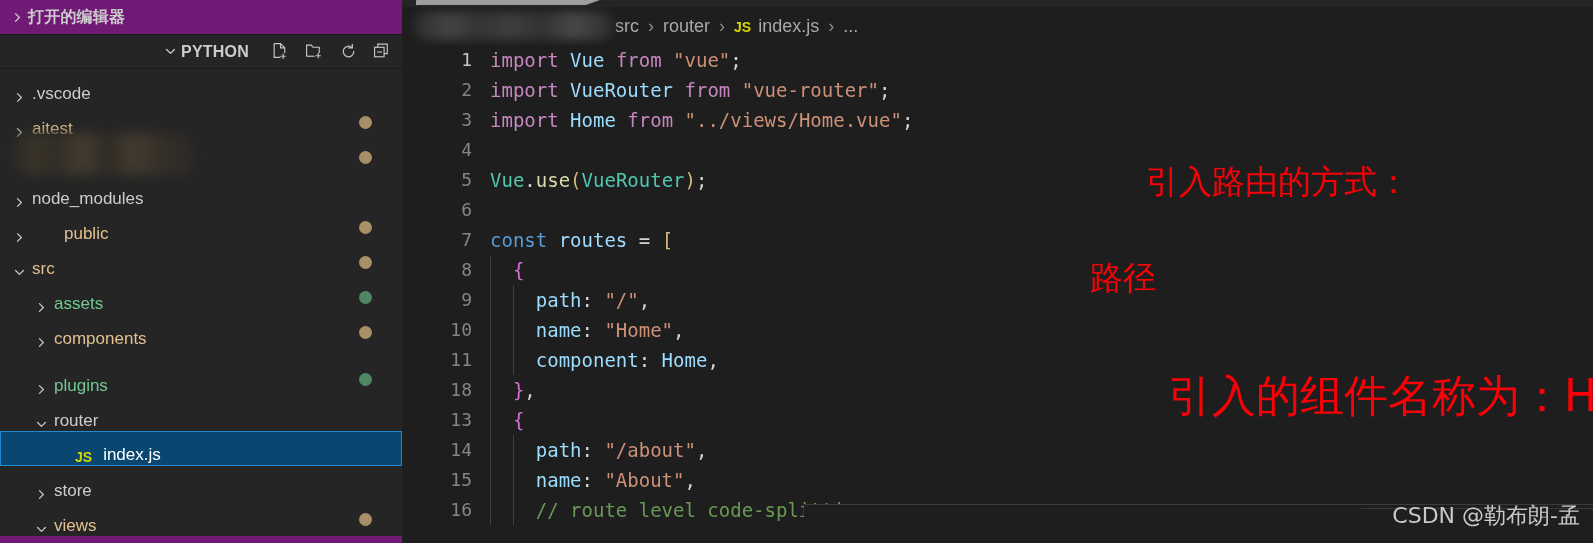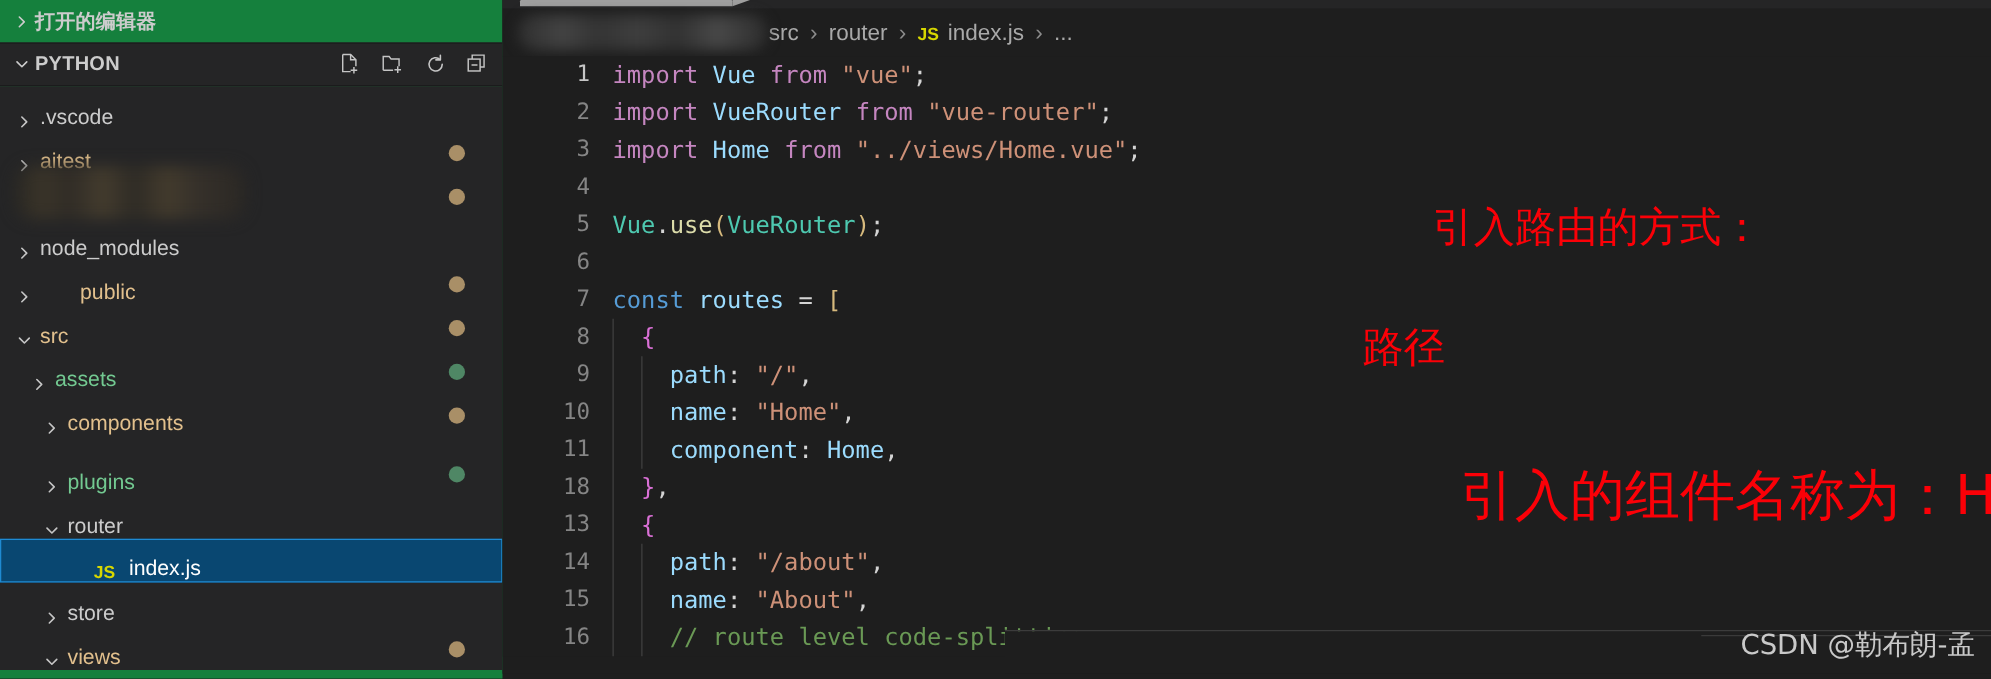--- a/index.html
+++ b/index.html
@@ -7,40 +7,41 @@
     width: 1593px; height: 543px;
     background: #1e1e1e;
     font-family: "Liberation Sans", "DejaVu Sans", sans-serif;
     overflow: hidden;
   }
   #root { position: relative; width: 1593px; height: 543px; display: flex; }
 
   
   #sidebar {
     width: 402px; height: 543px;
-    background: #15803d;
+    background: #701a75;
     position: relative;
     flex: 0 0 402px;
     overflow: hidden;
   }
   .pane-header {
     height: 32px;
     display: flex; align-items: center;
     padding-left: 6px;
     font-size: 16px; font-weight: bold;
     color: #cccccc;
     letter-spacing: .2px;
     position: relative;
   }
   .pane-header.open-editors { height: 34px; }
   .pane-header.python-pane {
     height: 35px;
     border-top: 1px solid #1b1b1c;
     border-bottom: 1px solid #1b1b1c;
     background: #252526;
+    justify-content: center;
   }
   .twisty {
     width: 22px; display: inline-flex; justify-content: center; align-items: center;
     color: #cccccc; flex: 0 0 22px;
   }
   .twisty svg { display:block; }
   .pane-title { white-space: nowrap; }
   .pane-actions {
     position: absolute; right: 10px; top: 0; bottom: 0;
     display: flex; align-items: center; gap: 14px;
@@ -294,21 +295,21 @@
         </div>
         <div class="row" style="padding-left: 8px;">
           <span class="arrow">
             <svg width="13" height="13" viewBox="0 0 16 16">
               <path d="M3.2 5.5L8 10.3l4.8-4.8" fill="none" stroke="#c5c5c5" stroke-width="1.6" stroke-linecap="round" stroke-linejoin="round"></path>
             </svg>
           </span>
           <span class="lbl" style="color: rgb(226, 192, 141);">src</span>
           <span class="dot" style="background: rgb(169, 143, 103);"></span>
         </div>
-        <div class="row" style="padding-left: 20px;">
+        <div class="row" style="padding-left: 30px;">
           <span class="arrow">
             <svg width="13" height="13" viewBox="0 0 16 16">
               <path d="M5.5 3.2L10.3 8l-4.8 4.8" fill="none" stroke="#c5c5c5" stroke-width="1.6" stroke-linecap="round" stroke-linejoin="round"></path>
             </svg>
           </span>
           <span class="lbl" style="color: rgb(115, 201, 145);">assets</span>
           <span class="dot" style="background: rgb(79, 135, 101);"></span>
         </div>
         <div class="row" style="padding-left: 30px;">
           <span class="arrow">

